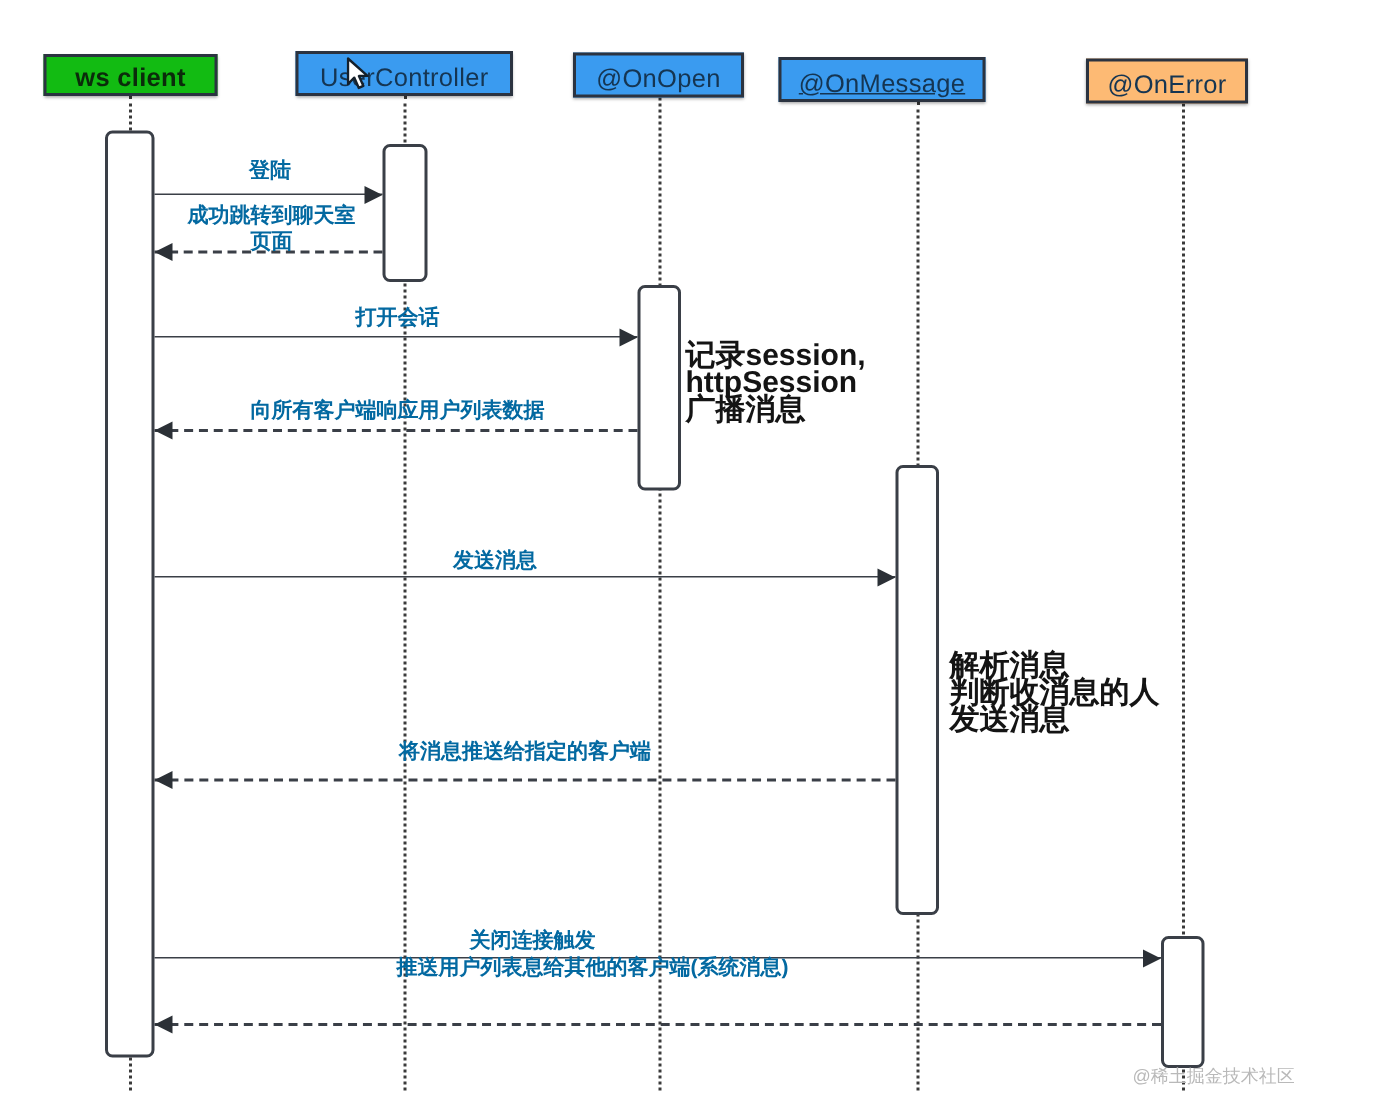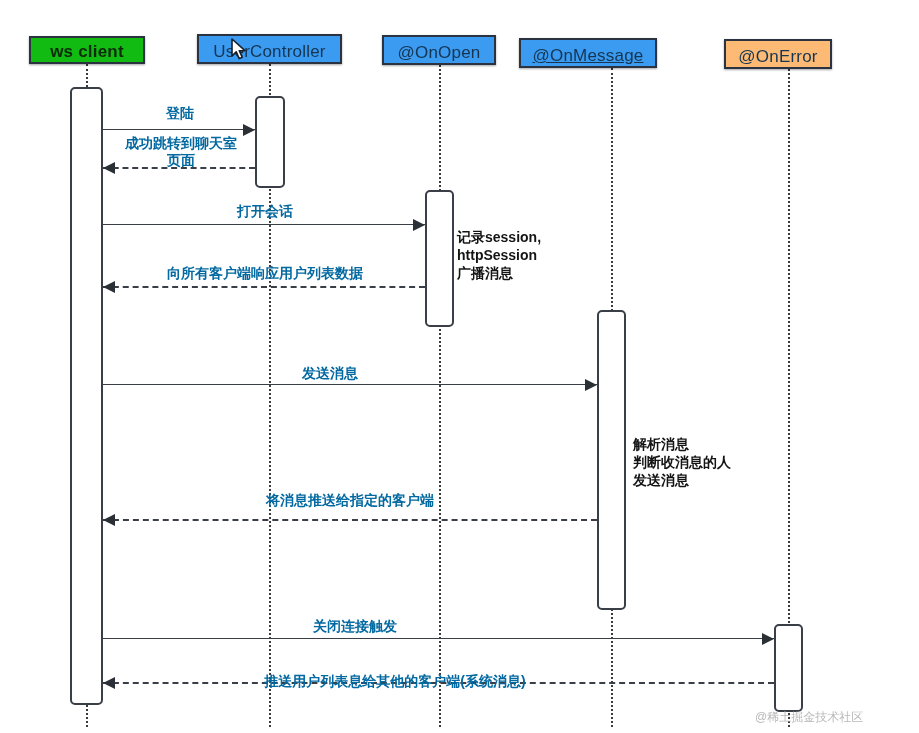--- a/index.html
+++ b/index.html
@@ -87,21 +87,21 @@
     color: #0369a1;
     font-weight: 600;
     text-align: center;
     line-height: 17px;
     white-space: pre-line;
   }
 
   
   .note {
     position: absolute;
-    font-size: 14px;
+    font-size: 20px;
     color: #141414;
     font-weight: 600;
     line-height: 18px;
     white-space: pre-line;
   }
 
   
   .watermark {
     position: absolute;
     font-size: 12px;
@@ -153,21 +153,21 @@
       <div class="arrow-right" style="top: 379px; left: 585px;"></div>
       <div class="msg-label" style="left: 240px; top: 365px; width: 180px;">发送消息</div>
       <div class="msg-line dashed" style="left: 103px; top: 519px; width: 494px;"></div>
       <div class="arrow-left" style="top: 514px; left: 103px;"></div>
       <div class="msg-label" style="left: 230px; top: 492px; width: 240px;">将消息推送给指定的客户端</div>
       <div class="msg-line" style="left: 103px; top: 638px; width: 671px;"></div>
       <div class="arrow-right" style="top: 633px; left: 762px;"></div>
       <div class="msg-label" style="left: 255px; top: 618px; width: 200px;">关闭连接触发</div>
       <div class="msg-line dashed" style="left: 103px; top: 682px; width: 671px;"></div>
       <div class="arrow-left" style="top: 677px; left: 103px;"></div>
-      <div class="msg-label" style="left: 215px; top: 673px; width: 360px;">推送用户列表息给其他的客户端(系统消息)</div>
+      <div class="msg-label" style="left: 215px; top: 636px; width: 360px;">推送用户列表息给其他的客户端(系统消息)</div>
     </div>
   <div id="notes-layer">
       <div class="note" style="left: 457px; top: 228px; width: 130px;">记录session,
 httpSession
 广播消息</div>
       <div class="note" style="left: 633px; top: 435px; width: 160px;">解析消息
 判断收消息的人
 发送消息</div>
     </div>
   <div id="participants-layer">

